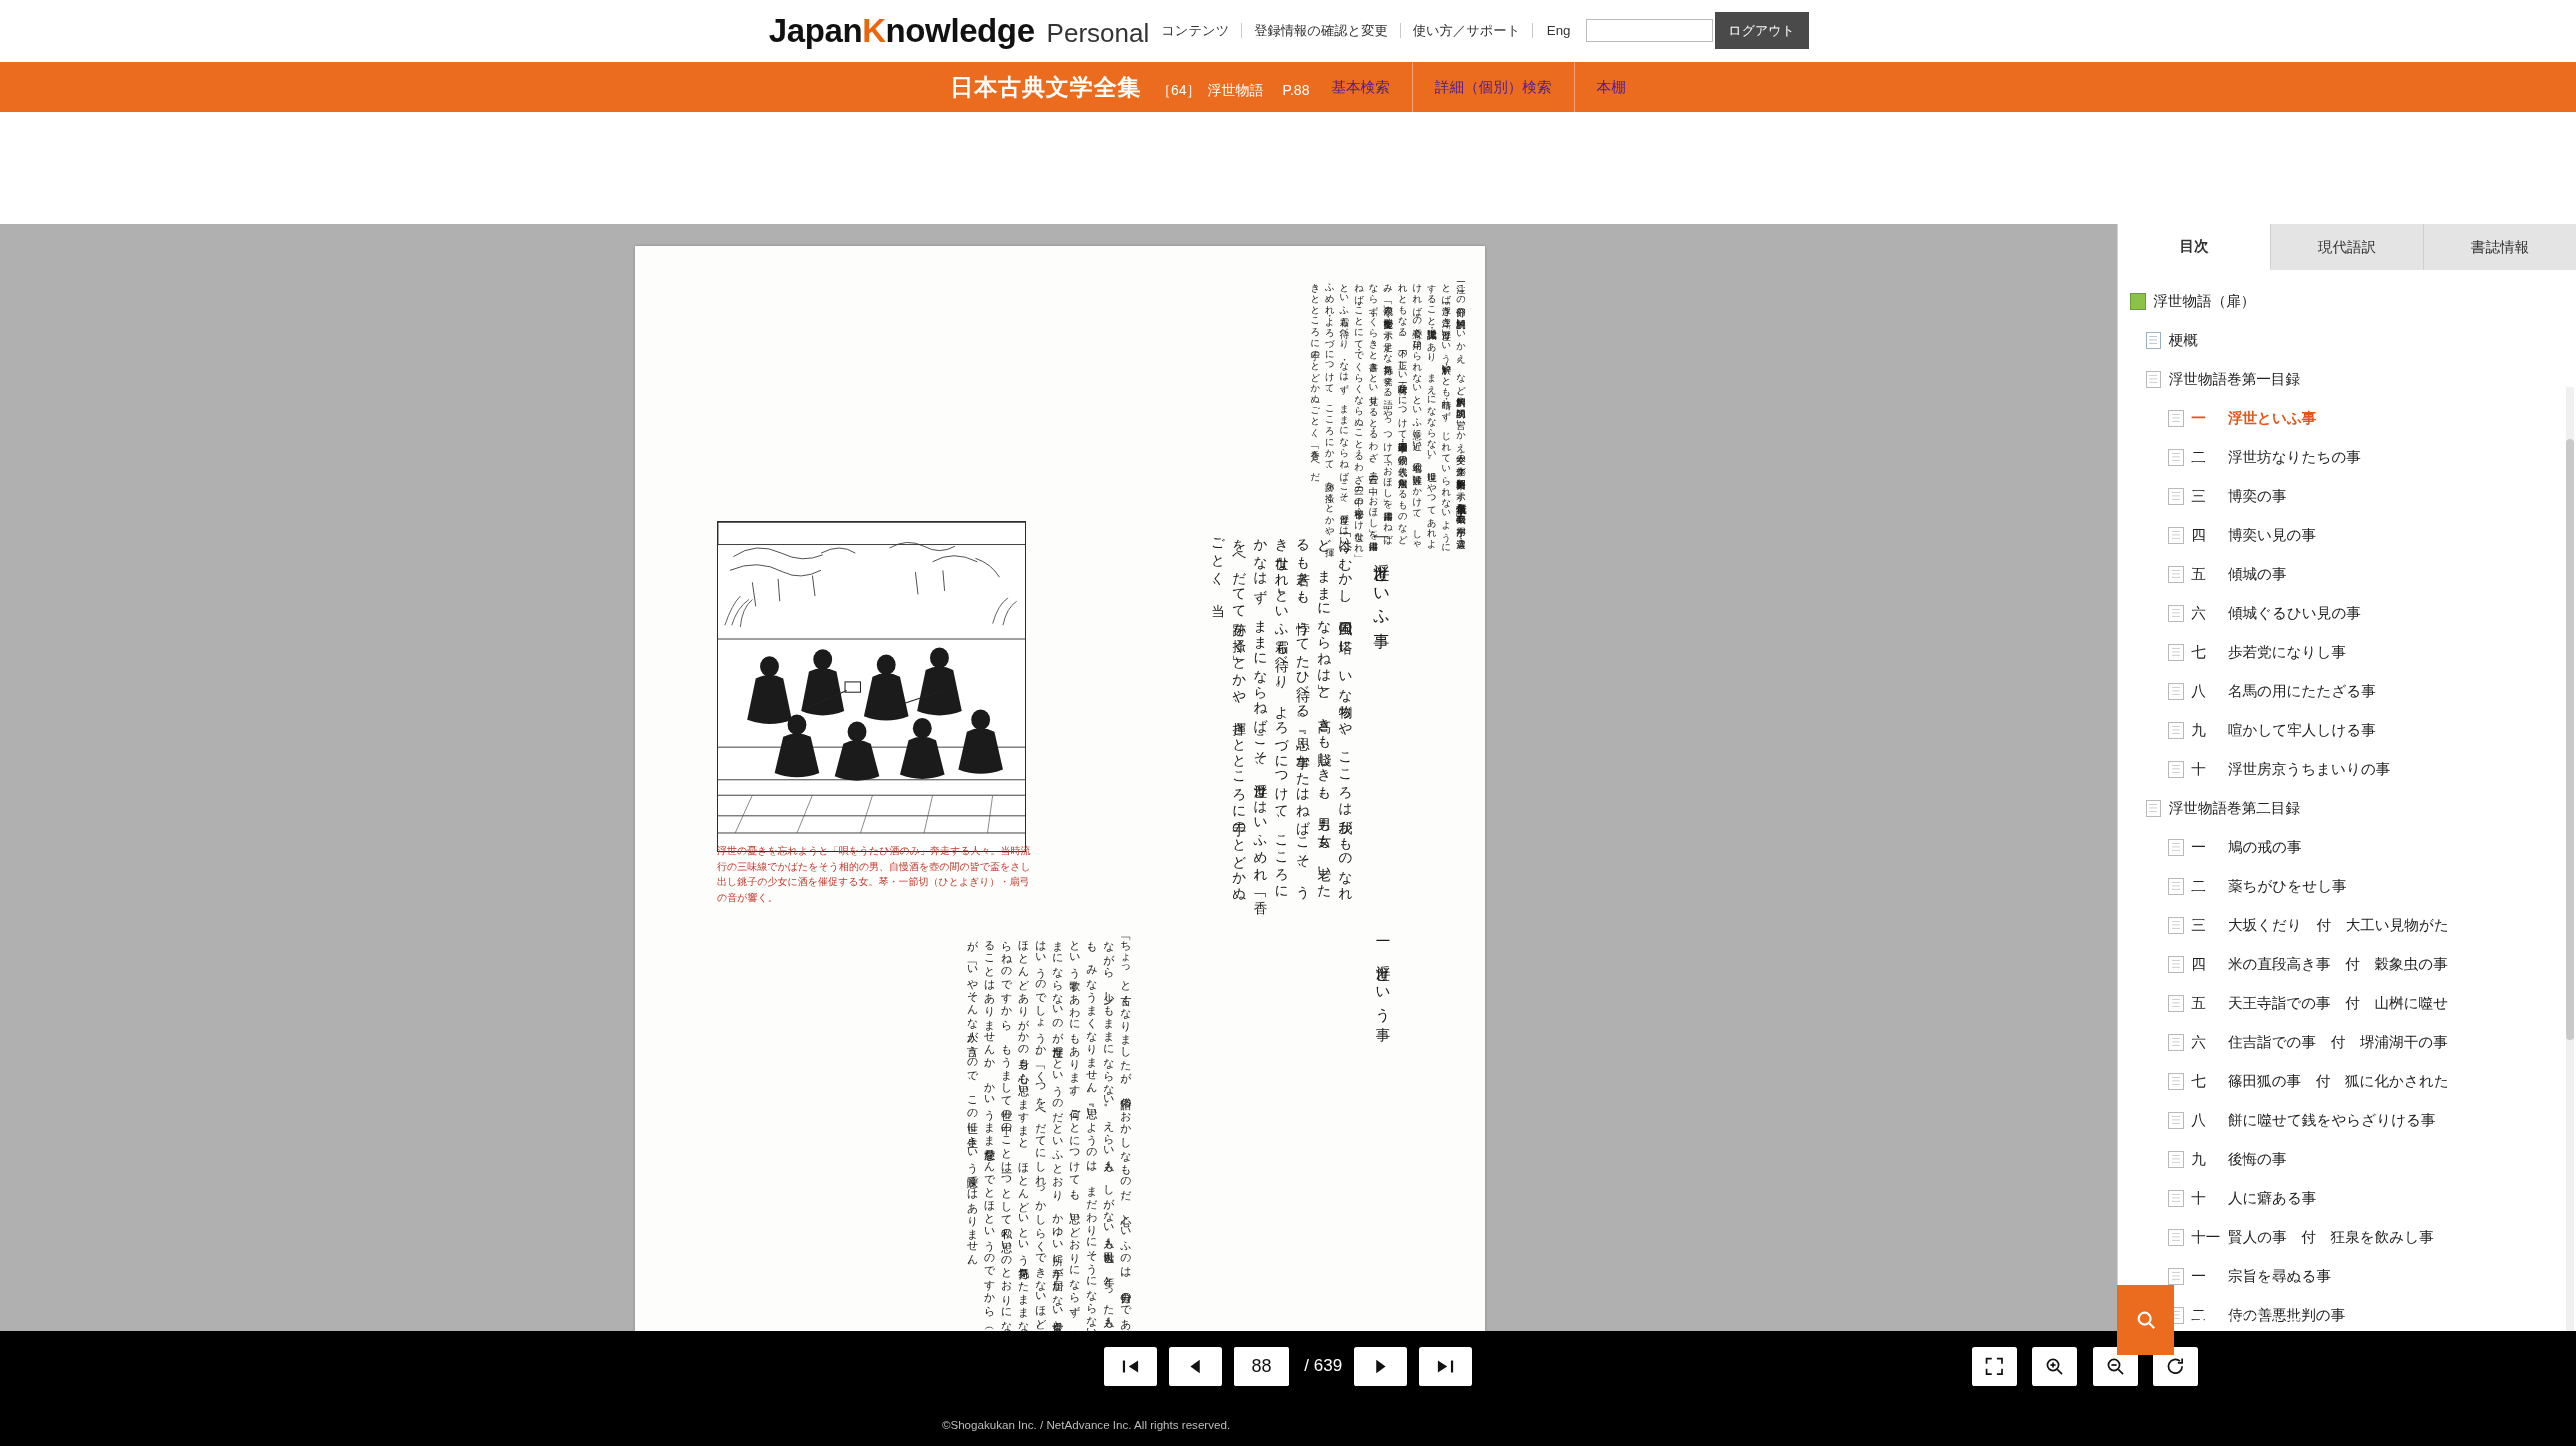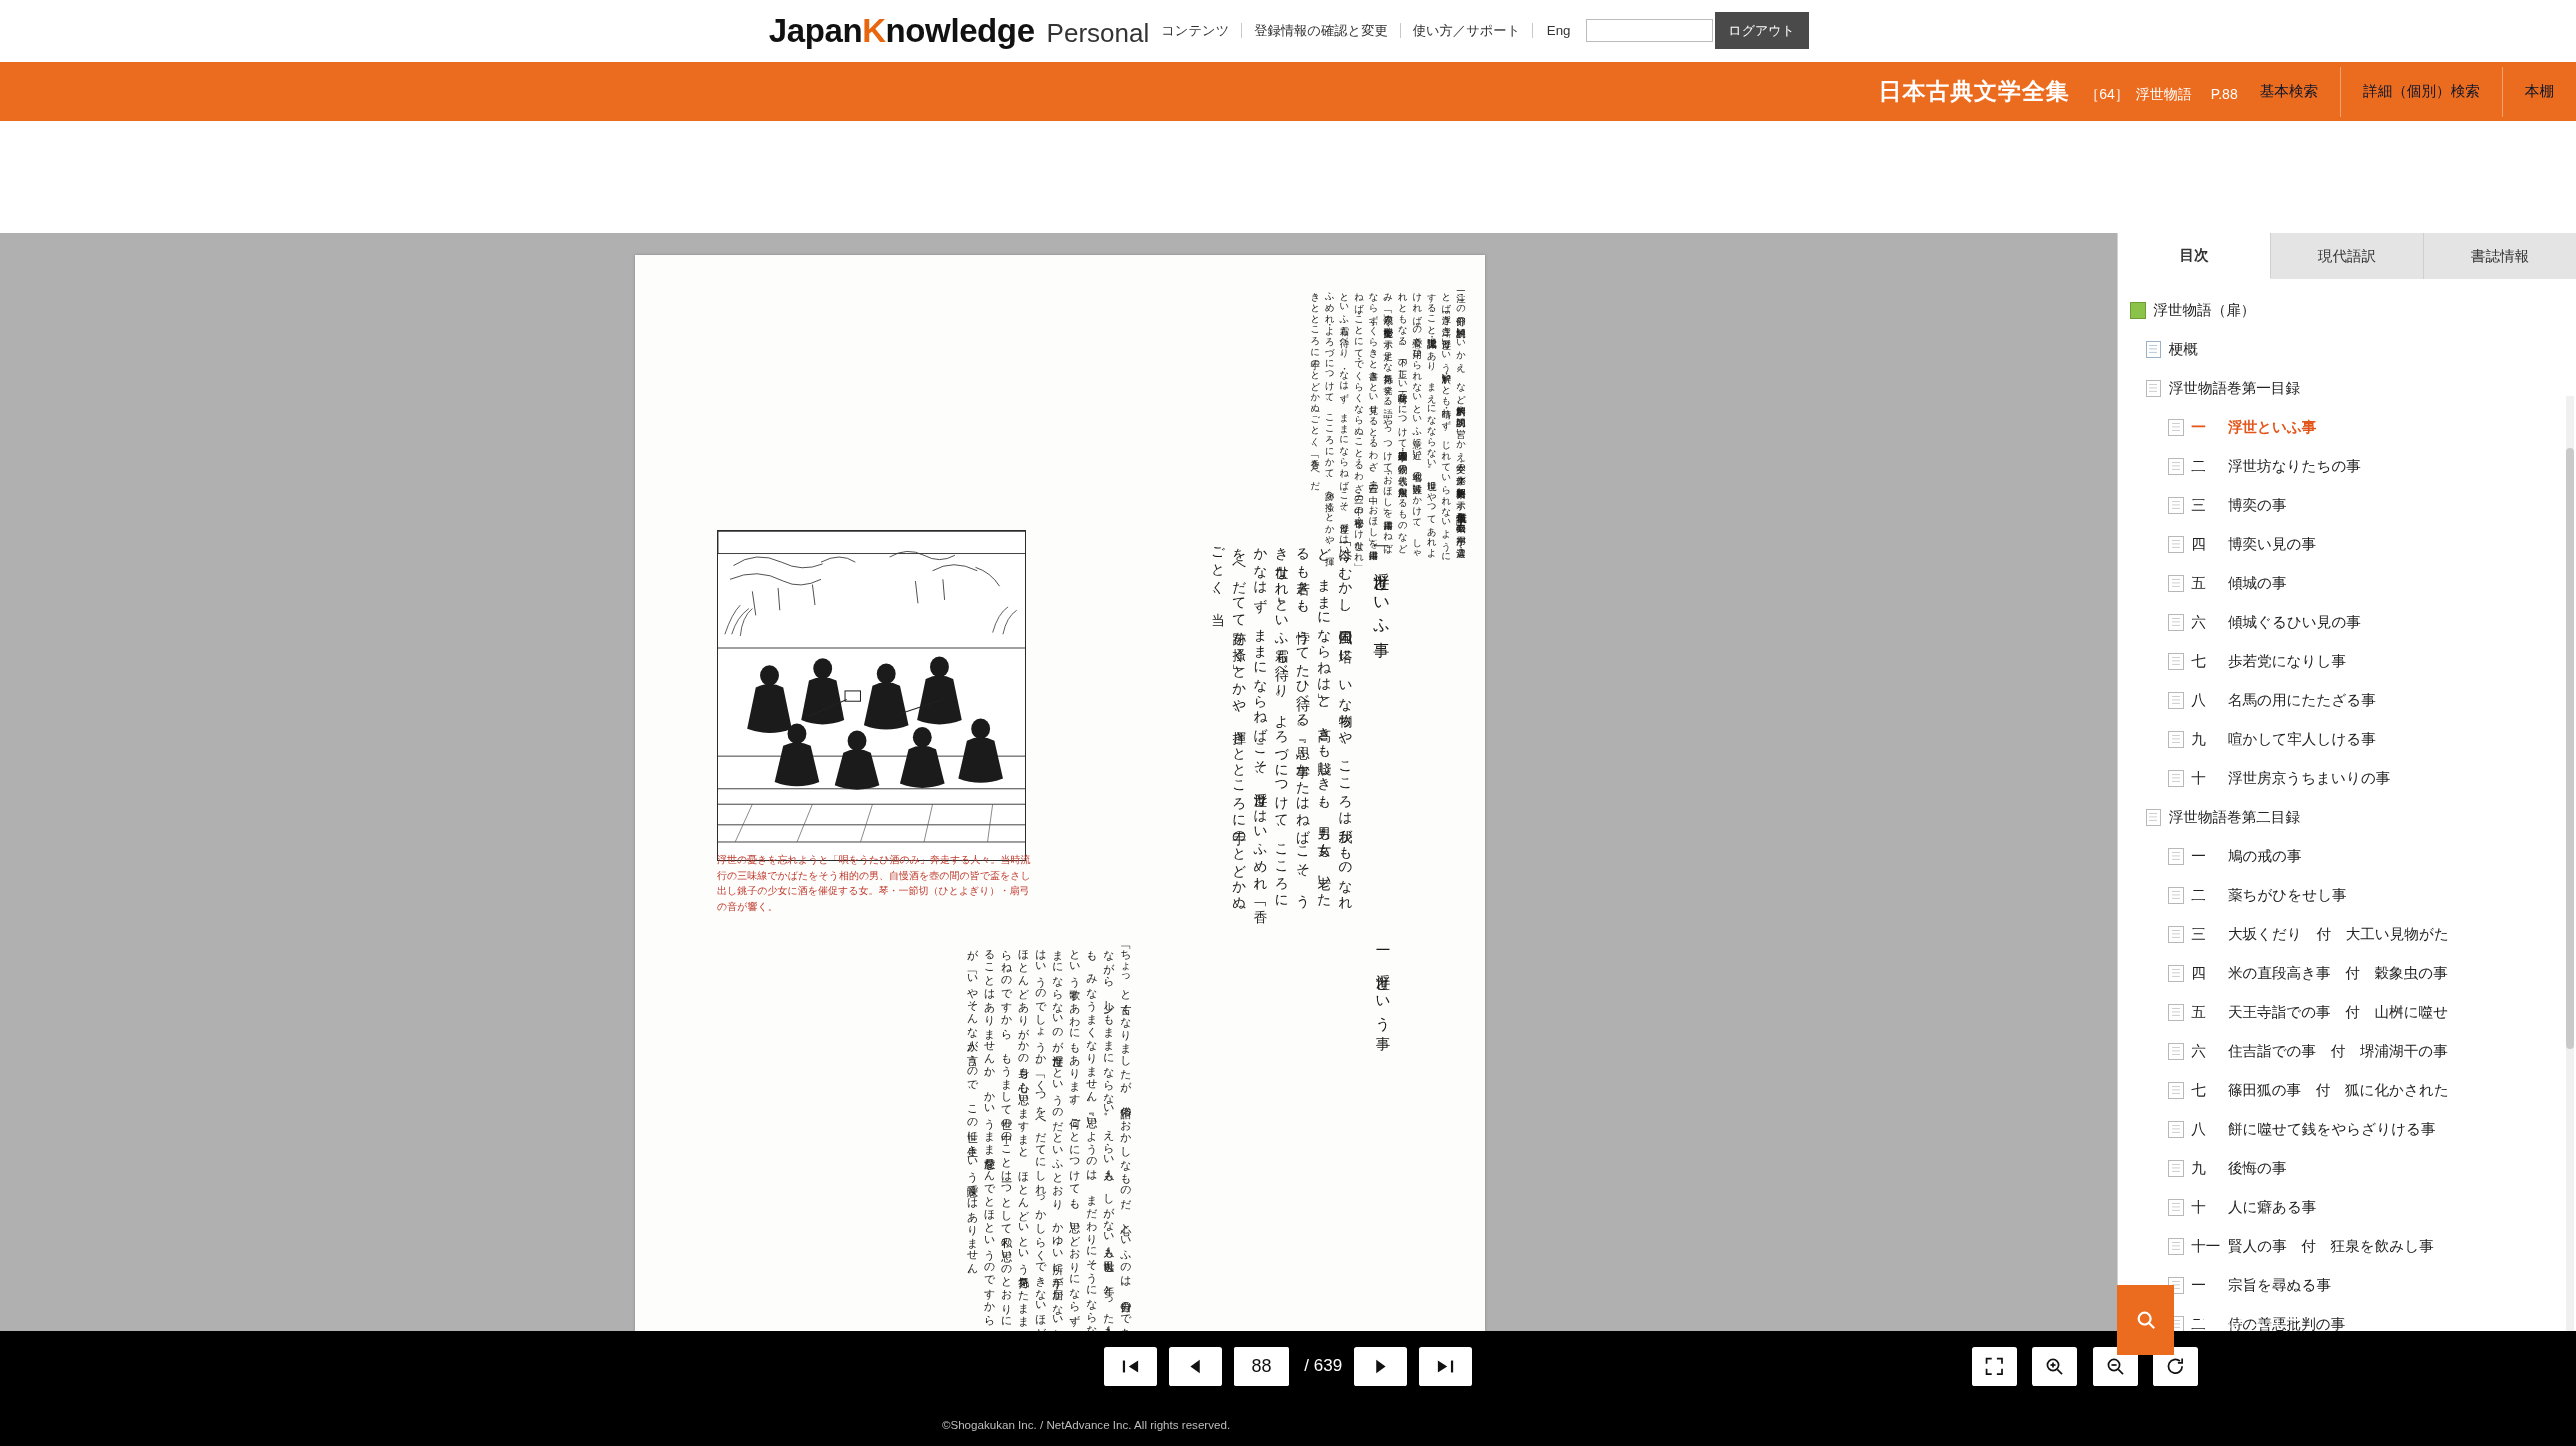--- a/index.html
+++ b/index.html
@@ -31,33 +31,33 @@
     width: 127px; height: 23px; border: 0.9px solid #bbb; background: #fff; margin-left: 3.4px;
   }
   .logout {
     height: 37px; min-width: 94px; background: #4a4a4a; color: #fff;
     font-size: 13px; display: flex; align-items: center; justify-content: center;
     border: none; margin-left: 1.7px;
   }
 
   
   .orangebar {
-    height: 59px; background: #ec6c1f; color: #fff;
-    display: flex; align-items: center; justify-content: flex-end;
+    height: 50px; background: #ec6c1f; color: #fff;
+    display: flex; align-items: center; justify-content: center;
     padding: 0 0 0 22px;
   }
   .ob-left { display: flex; align-items: baseline; gap: 15.5px; }
   .ob-title { font-size: 23px; font-weight: bold; letter-spacing: 0.9px; }
   .ob-meta { font-size: 14px; }
   .ob-meta .num { margin-right: 6.9px; }
   .ob-meta .pg { margin-left: 19px; }
   .ob-right { display: flex; align-items: stretch; height: 50px; }
   .ob-btn {
     display: flex; align-items: center; padding: 0 22px;
-    font-size: 14.6px; color: #0f172a; white-space: nowrap;
+    font-size: 14.6px; color: #4c1d95; white-space: nowrap;
   }
   .ob-btn + .ob-btn { border-left: 0.9px solid #f3a476; }
 
   
   .body { position: relative; height: 1447px; }
   .viewer {
     position: absolute; left: 0; top: 112px; width: 2117px; height: 1219px;
     background: #b0b0b0;
   }
   .page {

